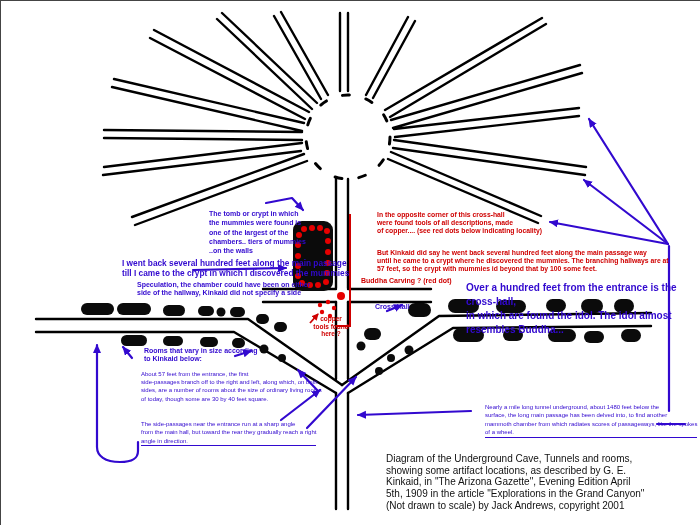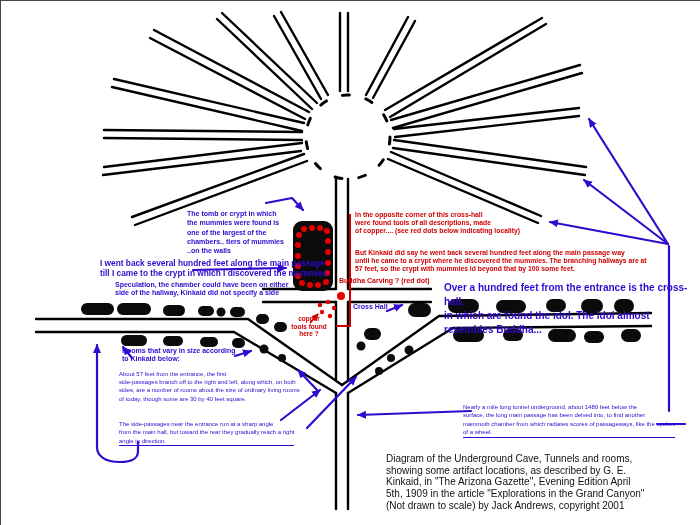--- a/index.html
+++ b/index.html
@@ -1,20 +1,20 @@
 <!DOCTYPE html>
 <html><head>
 <meta charset="utf-8">
 <style>
   html,body{margin:0;padding:0;background:#fff;}
   #stage{position:relative;width:700px;height:525px;background:#ffffff;overflow:hidden;
          border-top:1px solid #444;border-left:1px solid #444;
          font-family:"Liberation Sans",sans-serif;}
   #stage svg{position:absolute;left:0;top:0;}
-  .note{position:absolute;white-space:pre-line;color:#3209cf;}
+  .note{position:absolute;white-space:pre-line;color:#3209cf;margin-left:22px;}
   .note.red{color:#cf0000;}
   .b{font-weight:bold;}
   .tomb{left:186px;top:208px;font-size:7px;line-height:9.3px;}
   .wentback{left:99px;top:258px;font-size:8.3px;line-height:9.6px;}
   .specul{left:114px;top:280px;font-size:7px;line-height:8.4px;}
   .opposite{left:354px;top:210px;font-size:6.8px;line-height:7.8px;}
   .kinkaid{left:354px;top:248px;font-size:6.8px;line-height:7.9px;}
   .buddha{left:338px;top:276px;font-size:7px;line-height:8px;}
   .idolnote{left:443px;top:280px;font-size:10px;line-height:14px;}
   .chlabel{left:352px;top:302px;font-size:7px;line-height:8px;}

